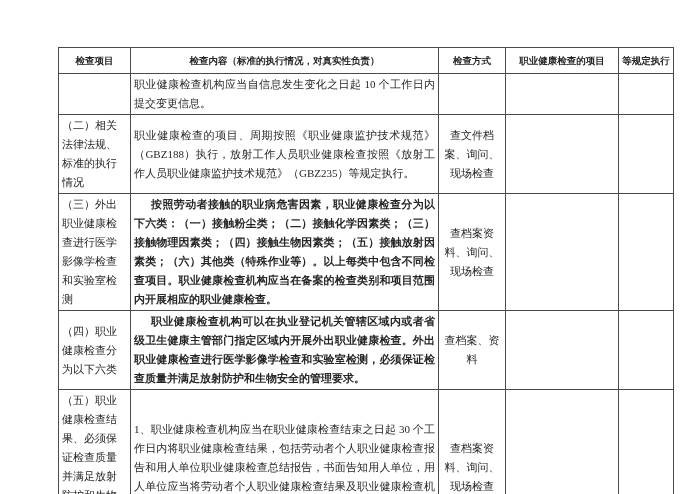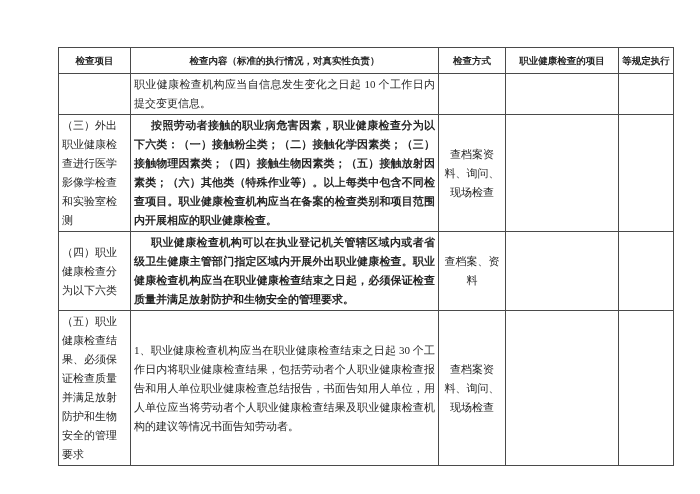--- a/index.html
+++ b/index.html
@@ -101,32 +101,39 @@
         </tr>
 
         <tr class="h-r0">
           <td class="cell-item"></td>
           <td class="cell-content">职业健康检查机构应当自信息发生变化之日起 10 个工作日内提交变更信息。</td>
           <td class="cell-method"></td>
           <td class="cell-findings"></td>
           <td class="cell-disposal"></td>
         </tr>
 
+        <tr class="h-r1">
+          <td class="cell-item">（二）相关法律法规、标准的执行情况</td>
+          <td class="cell-content">职业健康检查的项目、周期按照《职业健康监护技术规范》（GBZ188）执行，放射工作人员职业健康检查按照《放射工作人员职业健康监护技术规范》（GBZ235）等规定执行。</td>
+          <td class="cell-method">查文件档案、询问、现场检查</td>
+          <td class="cell-findings"></td>
+          <td class="cell-disposal"></td>
+        </tr>
 
         <tr class="h-r2">
           <td class="cell-item">（三）外出职业健康检查进行医学影像学检查和实验室检测</td>
           <td class="cell-content indent">按照劳动者接触的职业病危害因素，职业健康检查分为以下六类：（一）接触粉尘类；（二）接触化学因素类；（三）接触物理因素类；（四）接触生物因素类；（五）接触放射因素类；（六）其他类（特殊作业等）。以上每类中包含不同检查项目。职业健康检查机构应当在备案的检查类别和项目范围内开展相应的职业健康检查。</td>
           <td class="cell-method">查档案资料、询问、现场检查</td>
           <td class="cell-findings"></td>
           <td class="cell-disposal"></td>
         </tr>
 
         <tr class="h-r3">
           <td class="cell-item">（四）职业健康检查分为以下六类</td>
-          <td class="cell-content indent">职业健康检查机构可以在执业登记机关管辖区域内或者省级卫生健康主管部门指定区域内开展外出职业健康检查。职业健康检查机构应当在职业健康检查结束之日起，必须保证检查质量并满足放射防护和生物安全的管理要求。</td>
+          <td class="cell-content indent">职业健康检查机构可以在执业登记机关管辖区域内或者省级卫生健康主管部门指定区域内开展外出职业健康检查。外出职业健康检查进行医学影像学检查和实验室检测，必须保证检查质量并满足放射防护和生物安全的管理要求。</td>
           <td class="cell-method">查档案、资料</td>
           <td class="cell-findings"></td>
           <td class="cell-disposal"></td>
         </tr>
 
         <tr class="h-r4">
           <td class="cell-item">（五）职业健康检查结果、必须保证检查质量并满足放射防护和生物安全的管理要求</td>
           <td class="cell-content">1、职业健康检查机构应当在职业健康检查结束之日起 30 个工作日内将职业健康检查结果，包括劳动者个人职业健康检查报告和用人单位职业健康检查总结报告，书面告知用人单位，用人单位应当将劳动者个人职业健康检查结果及职业健康检查机构的建议等情况书面告知劳动者。</td>
           <td class="cell-method">查档案资料、询问、现场检查</td>
           <td class="cell-findings"></td>

